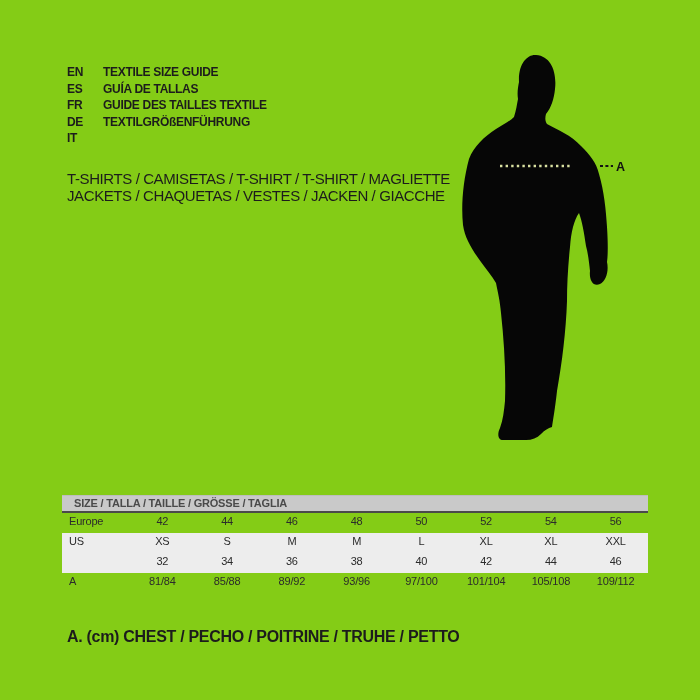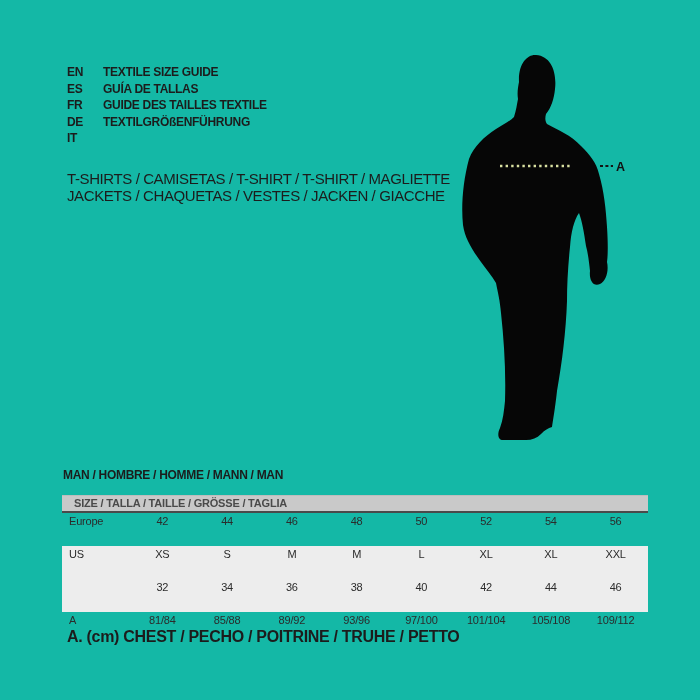--- a/index.html
+++ b/index.html
@@ -1,17 +1,17 @@
 <!DOCTYPE html>
 <html><head>
 <meta charset="utf-8">
 <style>
   html,body{margin:0;padding:0;background:#fff;}
   .canvas{
-    position:relative;width:700px;height:700px;background:#14b8a6;
+    position:relative;width:700px;height:700px;background:#84cc16;
     font-family:"Liberation Sans",sans-serif;color:#1c1c1c;overflow:hidden;
   }
   
   .langs{position:absolute;left:67px;top:64px;font-size:12px;font-weight:bold;letter-spacing:-0.3px;}
   .lang-row{display:flex;height:16.5px;line-height:16.5px;}
   .lang-code{width:36px;}
   .lang-label{white-space:nowrap;}
   
   .garments{position:absolute;left:67px;top:170px;font-size:15px;font-weight:normal;letter-spacing:-0.4px;line-height:17px;white-space:nowrap;}
   
@@ -19,21 +19,21 @@
   .figure-wrap svg{display:block;}
   
   .man-title{position:absolute;left:63px;top:468px;font-size:12px;font-weight:bold;letter-spacing:-0.3px;white-space:nowrap;}
   
   .size-table{position:absolute;left:62px;top:495px;width:586px;font-size:11px;letter-spacing:-0.2px;}
   .thead{
     background:#c9c9c9;color:#4a4a4a;font-weight:bold;
     height:15px;line-height:15px;padding-left:12px;
     border-bottom:2px solid #4a4a4a;border-top:1px solid #bdbdbd;
   }
-  .trow{display:grid;grid-template-columns:68px repeat(8,1fr);height:33px;line-height:17px;color:#2b2b2b;}
+  .trow{display:grid;grid-template-columns:68px repeat(8,1fr);height:20px;line-height:17px;color:#2b2b2b;}
   .trow.striped{background:#ededed;}
   .cell-label{padding-left:7px;text-align:left;}
   .cell-val{text-align:center;}
   
   .footnote{position:absolute;left:67px;top:628px;font-size:16px;font-weight:bold;letter-spacing:-0.3px;white-space:nowrap;}
 </style>
 </head>
 <body>
 
 <div class="canvas">
@@ -99,21 +99,20 @@
         C49,74 55,71 59,67
         C61,61 62,54 63,49
         C62,43 63,37 64,32
         Z"></path>
       <line x1="45" y1="116" x2="116" y2="116" stroke="#d8dfa0" stroke-width="2.4" stroke-dasharray="2.4 3.2"></line>
       <line x1="145" y1="116" x2="158" y2="116" stroke="#141414" stroke-width="1.8" stroke-dasharray="3 2.4"></line>
       <text x="161" y="120.5" font-size="12.5" font-weight="bold" fill="#111" font-family="Liberation Sans, sans-serif">A</text>
     </svg>
   </div>
 
-  <div class="man-title">MAN / HOMBRE / HOMME / MANN / MAN</div>
 
   <div class="size-table">
     <div class="thead">SIZE / TALLA / TAILLE / GRÖSSE / TAGLIA</div>
 
     <div class="trow">
       <span class="cell-label">Europe</span>
       <span class="cell-val">42</span>
       <span class="cell-val">44</span>
       <span class="cell-val">46</span>
       <span class="cell-val">48</span>

